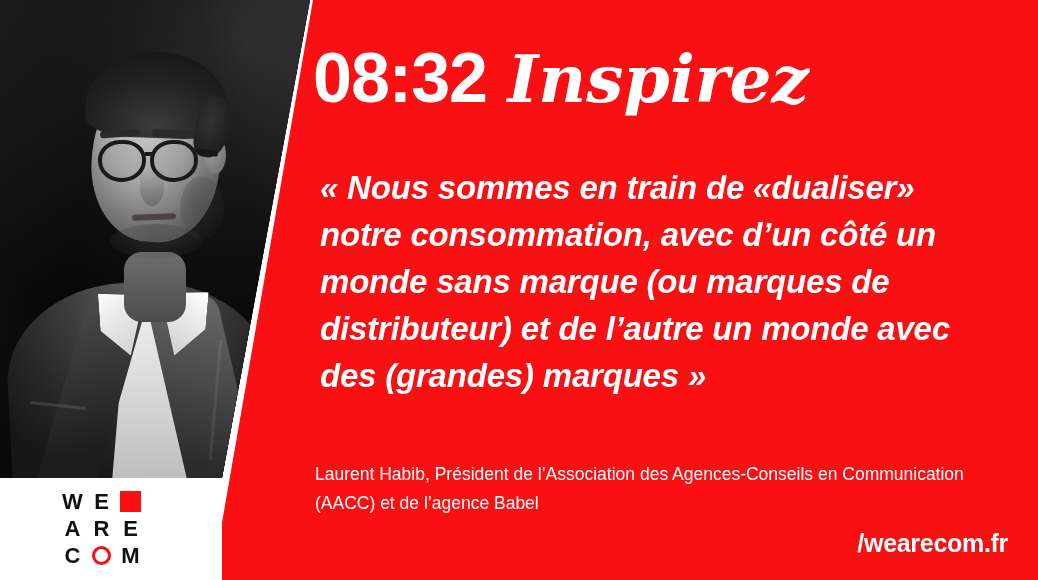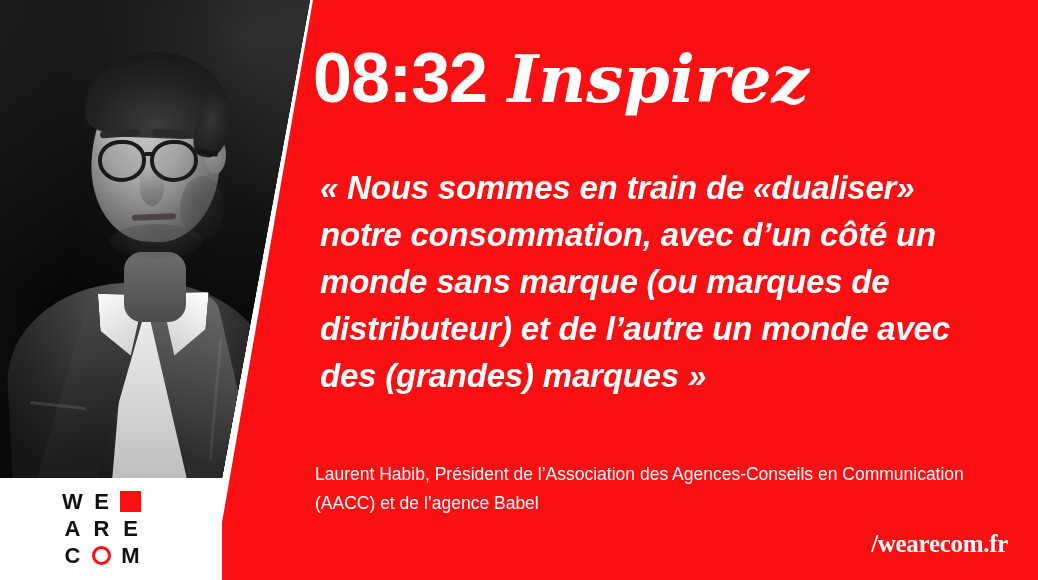--- a/index.html
+++ b/index.html
@@ -342,21 +342,21 @@
     font-weight: normal;
     line-height: 29px;
     margin-top: 12px;
   }
 
   .site-url {
     position: absolute;
     right: 30px;
     bottom: 22px;
     color: #ffffff;
-    font-family: Liberation Serif, serif;
+    font-family: Liberation Sans, sans-serif;
     font-size: 25px;
     font-weight: bold;
     letter-spacing: -0.3px;
   }
 
   
   .logo-area {
     position: absolute;
     left: 0;
     top: 478px;

